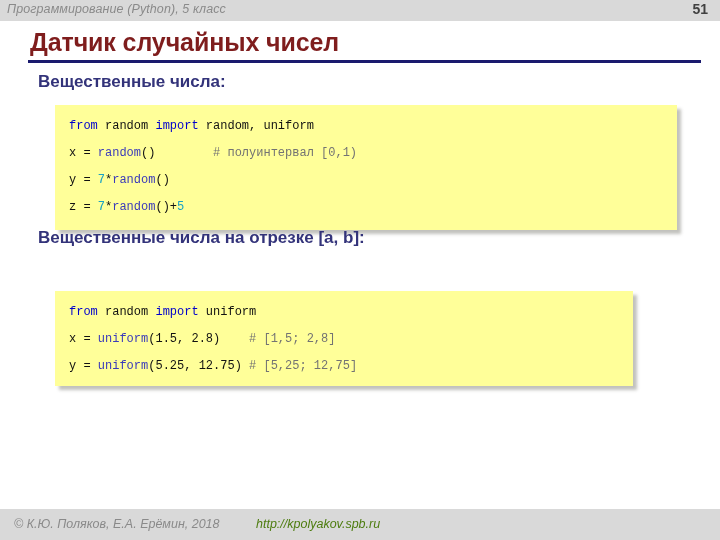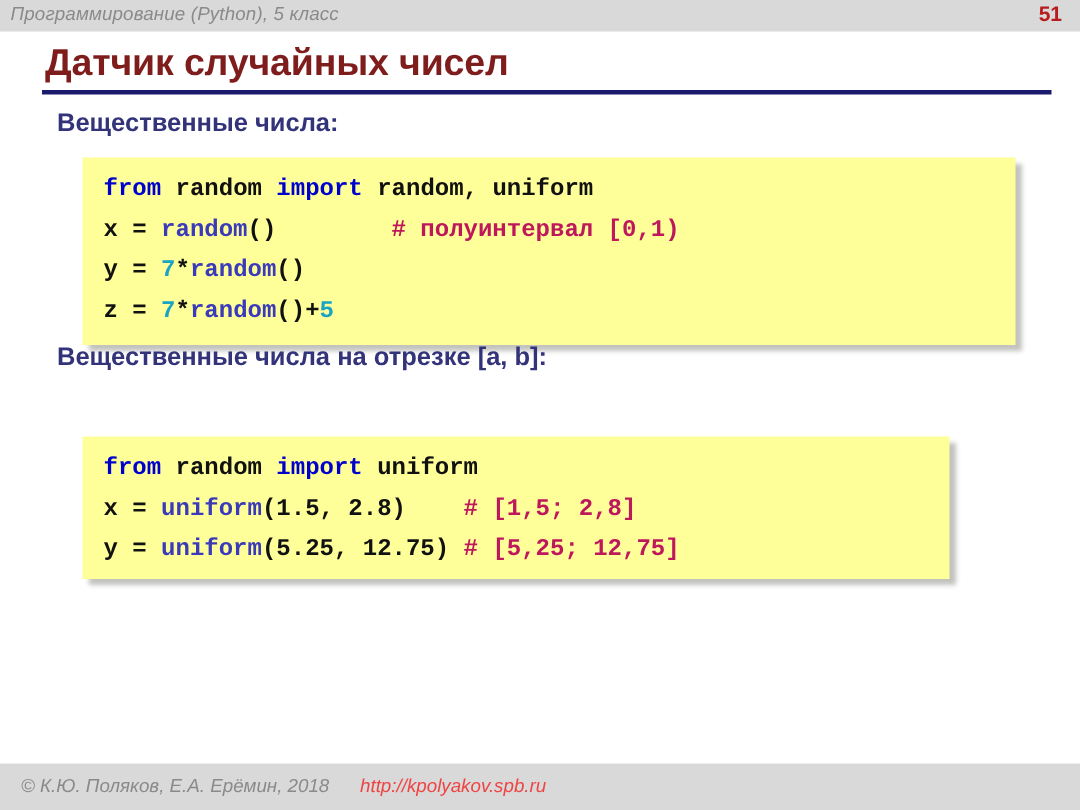--- a/index.html
+++ b/index.html
@@ -33,21 +33,21 @@
     color: #8a8a8a;
     white-space: nowrap;
     letter-spacing: 0.1px;
   }
   .header-pageno {
     position: absolute;
     right: 12px;
     top: 1px;
     font-size: 14px;
     font-weight: bold;
-    color: #b91c1c;
+    color: #404040;
   }
 
   
   .slide-title {
     position: absolute;
     left: 30px;
     top: 28px;
     font-size: 25px;
     font-weight: bold;
     color: #7f1d1d;
@@ -75,22 +75,22 @@
   .subtitle-2 { left: 38px; top: 228px; }
 
   
   .code-block {
     position: absolute;
     background: #ffff99;
     box-shadow: 4px 4px 3px rgba(120,120,110,0.45);
     box-sizing: border-box;
     padding: 8px 0 23px 14px;
     font-family: "Liberation Mono", "DejaVu Sans Mono", monospace;
-    font-size: 16px;
-    font-weight: bold;
+    font-size: 12px;
+    font-weight: normal;
     line-height: 27px;
     color: #111111;
     white-space: pre;
   }
   .code-block-1 {
     left: 55px;
     top: 105px;
     width: 622px;
     height: 125px;
   }
@@ -99,21 +99,21 @@
     top: 291px;
     width: 578px;
     height: 95px;
   }
   .code-line { white-space: pre; }
 
   
   .tok-kw      { color: #0000cc; }
   .tok-fn      { color: #3a3aba; }
   .tok-num     { color: #19a3c4; }
-  .tok-comment { color: #be185d; }
+  .tok-comment { color: #737373; }
   .tok-plain   { color: #111111; }
 
   
   .footer-rule {
     position: absolute;
     left: 0;
     top: 509px;
     width: 720px;
     height: 31px;
     background: #d9d9d9;
@@ -122,25 +122,25 @@
     position: absolute;
     left: 14px;
     top: 517px;
     font-size: 12.5px;
     font-style: italic;
     color: #8a8a8a;
     white-space: nowrap;
   }
   .footer-url {
     position: absolute;
-    left: 240px;
+    left: 256px;
     top: 517px;
     font-size: 12.5px;
     font-style: italic;
-    color: #ef4444;
+    color: #4d7c0f;
     white-space: nowrap;
   }
 </style>
 </head>
 <body>
 
 <div class="header-bar"></div>
 <div class="header-course">Программирование (Python), 5 класс</div>
 <div class="header-pageno">51</div>
 

